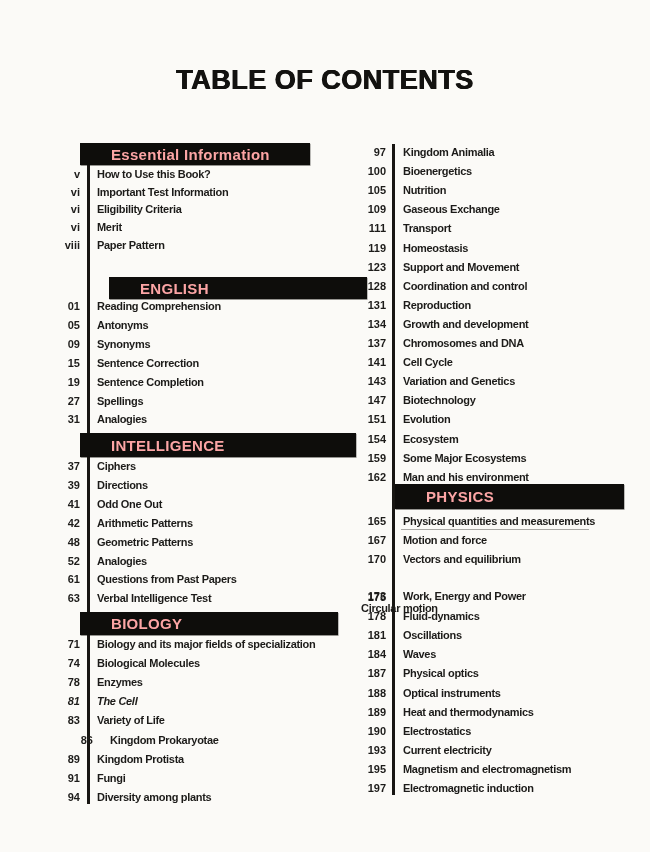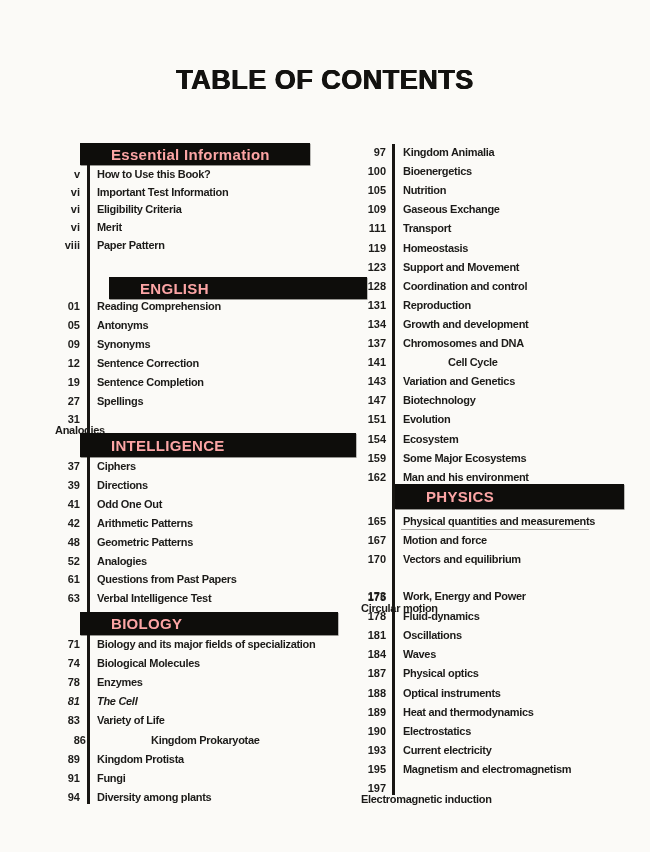--- a/index.html
+++ b/index.html
@@ -73,32 +73,32 @@
       </div>
       <div class="row" style="left: 38px; top: 319.9px;">
         <span class="num">05</span>
         <span class="ttl">Antonyms</span>
       </div>
       <div class="row" style="left: 38px; top: 338.8px;">
         <span class="num">09</span>
         <span class="ttl">Synonyms</span>
       </div>
       <div class="row" style="left: 38px; top: 357.7px;">
-        <span class="num">12</span>
+        <span class="num">15</span>
         <span class="ttl">Sentence Correction</span>
       </div>
       <div class="row" style="left: 38px; top: 376.6px;">
         <span class="num">19</span>
         <span class="ttl">Sentence Completion</span>
       </div>
       <div class="row" style="left: 38px; top: 395.5px;">
         <span class="num">27</span>
         <span class="ttl">Spellings</span>
       </div>
-      <div class="row" style="left: 38px; top: 414.4px; flex-direction: column;">
+      <div class="row" style="left: 38px; top: 414.4px;">
         <span class="num">31</span>
         <span class="ttl">Analogies</span>
       </div>
       <div class="bar" style="left: 80px; top: 433px; width: 276px; height: 24px;">INTELLIGENCE</div>
       <div class="row" style="left: 38px; top: 461px;">
         <span class="num">37</span>
         <span class="ttl">Ciphers</span>
       </div>
       <div class="row" style="left: 38px; top: 479.9px;">
         <span class="num">39</span>
@@ -142,21 +142,21 @@
         <span class="ttl">Enzymes</span>
       </div>
       <div class="row" style="left: 38px; top: 696.3px; font-style: italic;">
         <span class="num">81</span>
         <span class="ttl">The Cell</span>
       </div>
       <div class="row" style="left: 38px; top: 715.4px;">
         <span class="num">83</span>
         <span class="ttl">Variety of Life</span>
       </div>
-      <div class="row" style="left: 44px; top: 734.5px; gap: 48px;">
+      <div class="row" style="left: 51px; top: 734.5px;">
         <span class="num">86</span>
         <span class="ttl">Kingdom Prokaryotae</span>
       </div>
       <div class="row" style="left: 38px; top: 753.6px;">
         <span class="num">89</span>
         <span class="ttl">Kingdom Protista</span>
       </div>
       <div class="row" style="left: 38px; top: 772.7px;">
         <span class="num">91</span>
         <span class="ttl">Fungi</span>
@@ -205,21 +205,21 @@
         <span class="ttl">Reproduction</span>
       </div>
       <div class="row" style="left: 344px; top: 318.9px;">
         <span class="num">134</span>
         <span class="ttl">Growth and development</span>
       </div>
       <div class="row" style="left: 344px; top: 338px;">
         <span class="num">137</span>
         <span class="ttl">Chromosomes and DNA</span>
       </div>
-      <div class="row" style="left: 344px; top: 357.1px; gap: 45px;">
+      <div class="row" style="left: 344px; top: 357.1px;">
         <span class="num">141</span>
         <span class="ttl">Cell Cycle</span>
       </div>
       <div class="row" style="left: 344px; top: 376.2px;">
         <span class="num">143</span>
         <span class="ttl">Variation and Genetics</span>
       </div>
       <div class="row" style="left: 344px; top: 395.3px;">
         <span class="num">147</span>
         <span class="ttl">Biotechnology</span>
@@ -290,20 +290,20 @@
         <span class="ttl">Electrostatics</span>
       </div>
       <div class="row" style="left: 344px; top: 744.6px;">
         <span class="num">193</span>
         <span class="ttl">Current electricity</span>
       </div>
       <div class="row" style="left: 344px; top: 763.7px;">
         <span class="num">195</span>
         <span class="ttl">Magnetism and electromagnetism</span>
       </div>
-      <div class="row" style="left: 344px; top: 782.7px; flex-direction: column;">
+      <div class="row" style="left: 344px; top: 782.7px;">
         <span class="num">197</span>
         <span class="ttl">Electromagnetic induction</span>
       </div>
     </div>
 
   <div class="underline-artifact"></div>
 </div>
 
 </body></html>

